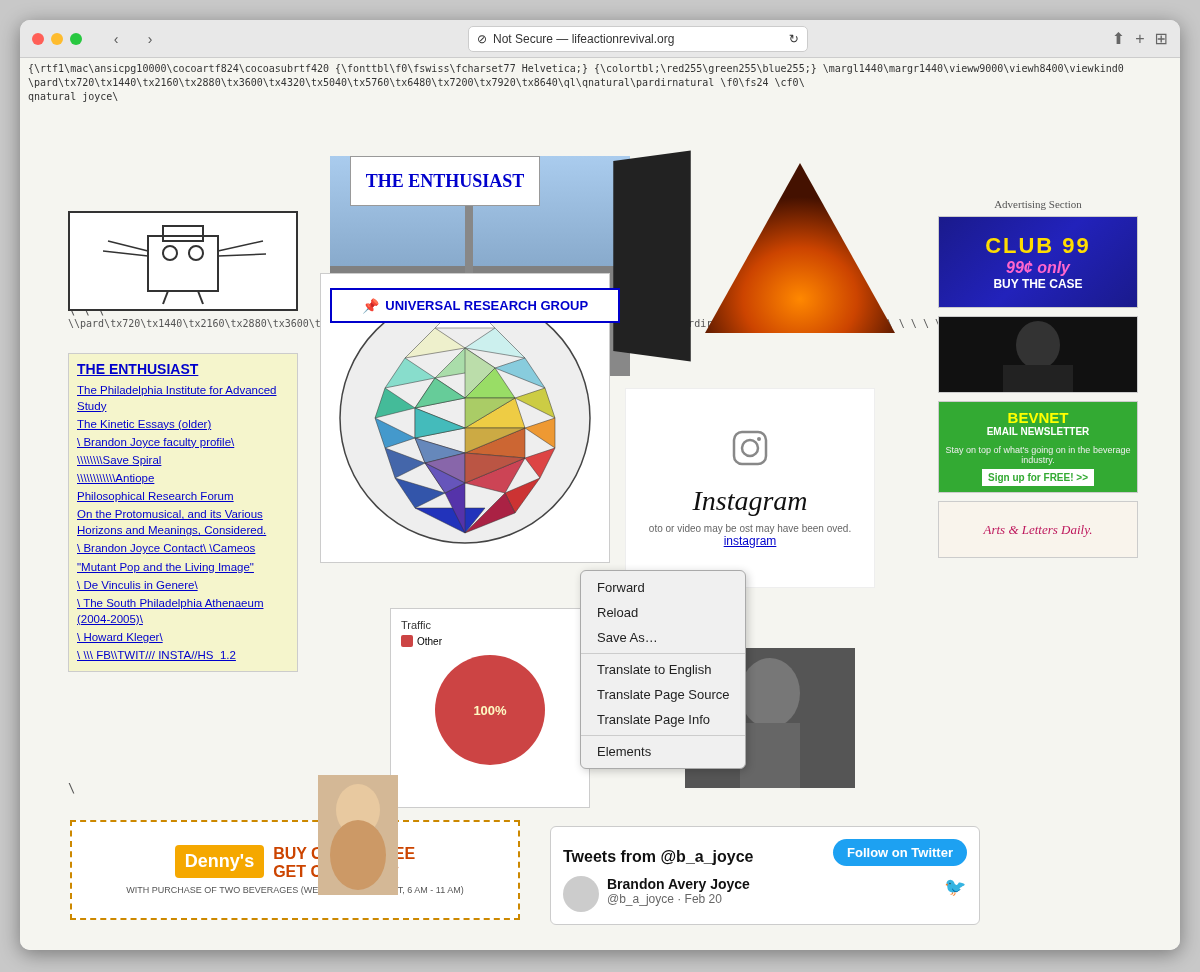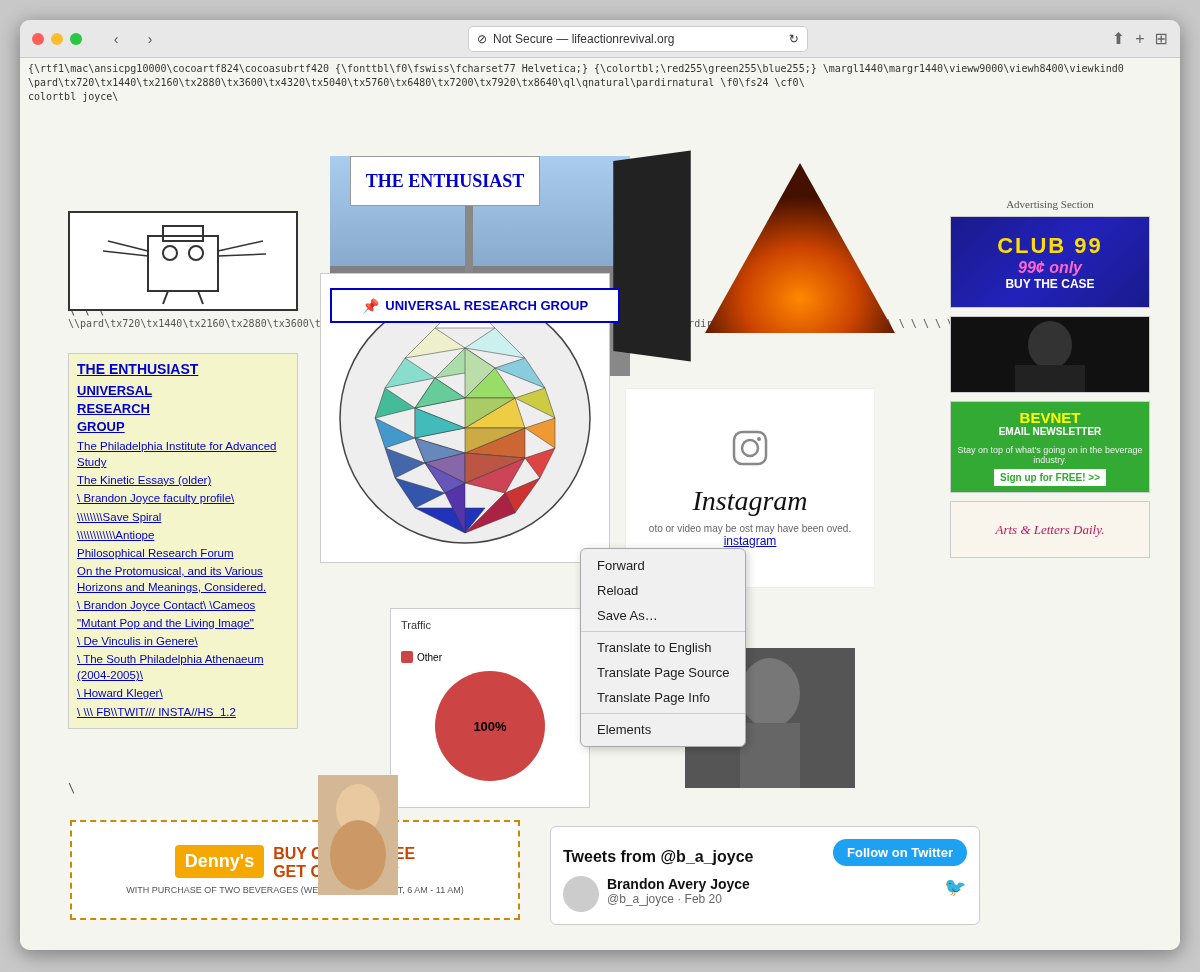--- a/index.html
+++ b/index.html
@@ -279,21 +279,21 @@
     .instagram-note {
       font-size: 10px;
       color: #666;
       text-align: center;
       margin-top: 6px;
     }
 
     
     .context-menu {
       position: absolute;
-      top: 490px;
+      top: 512px;
       left: 560px;
       background: #f0f0f0;
       border: 1px solid #aaa;
       border-radius: 6px;
       padding: 4px 0;
       z-index: 50;
       min-width: 160px;
       box-shadow: 2px 2px 8px rgba(0,0,0,0.2);
     }
 
@@ -319,21 +319,21 @@
       height: 200px;
       background: white;
       border: 1px solid #ccc;
       z-index: 20;
       padding: 10px;
     }
 
     .traffic-title {
       font-size: 11px;
       color: #333;
-      margin-bottom: 20px;
+      margin-bottom: 4px;
     }
 
     .traffic-legend {
       display: flex;
       align-items: center;
       font-size: 10px;
       gap: 4px;
       margin-bottom: 8px;
     }
 
@@ -346,21 +346,21 @@
 
     .pie-chart {
       width: 110px;
       height: 110px;
       border-radius: 50%;
       background: #c44;
       margin: 0 auto;
       display: flex;
       align-items: center;
       justify-content: center;
-      color: #000000;
+      color: #fef9c3;
       font-size: 13px;
       font-weight: bold;
     }
 
     
     .antiope-img {
       position: absolute;
       top: 590px;
       left: 665px;
       width: 170px;
@@ -380,21 +380,21 @@
       font-family: 'Impact', sans-serif;
       letter-spacing: 2px;
       padding: 4px 8px;
       width: 100%;
     }
 
     
     .ad-section {
       position: absolute;
       top: 140px;
-      right: 30px;
+      right: 42px;
       width: 200px;
       z-index: 20;
     }
 
     .ad-section-title {
       font-size: 11px;
       color: #555;
       text-align: center;
       margin-bottom: 6px;
       font-family: serif;
@@ -610,21 +610,21 @@
       <span>+</span>
       <span>⊞</span>
     </div>
   </div>
 
   <div class="page-content">
 
     <div class="rtf-text">
       <span>{\rtf1\mac\ansicpg10000\cocoartf824\cocoasubrtf420 {\fonttbl\f0\fswiss\fcharset77 Helvetica;} {\colortbl;\red255\green255\blue255;} \margl1440\margr1440\vieww9000\viewh8400\viewkind0</span><br>
       <span>\pard\tx720\tx1440\tx2160\tx2880\tx3600\tx4320\tx5040\tx5760\tx6480\tx7200\tx7920\tx8640\ql\qnatural\pardirnatural \f0\fs24 \cf0\</span><br>
-      <span>colortbl joyce\</span>
+      <span>qnatural joyce\</span>
     </div>
 
     <div class="sketch-image" style="top:153px;">
       <svg width="190" height="90" viewBox="0 0 190 90">
 
         <rect x="60" y="20" width="70" height="55" fill="none" stroke="#333" stroke-width="2"></rect>
         <rect x="75" y="10" width="40" height="15" fill="none" stroke="#333" stroke-width="2"></rect>
 
         <circle cx="82" cy="37" r="7" fill="none" stroke="#333" stroke-width="2"></circle>
         <circle cx="108" cy="37" r="7" fill="none" stroke="#333" stroke-width="2"></circle>
@@ -665,21 +665,20 @@
         </defs>
         <polygon points="100,5 5,175 195,175" fill="url(#fireGrad)"></polygon>
       </svg>
     </div>
 
     <div class="bs-text" style="top:245px;left:48px;">\ \ \</div>
     <div class="bs-text" style="top:260px;left:48px;font-size:10px;">\\pard\tx720\tx1440\tx2160\tx2880\tx3600\tx4320\tx540 \tx6260\tx6480\tx720\tx7920\tx8640\ql\qnatural\pardirnatural \cf0 \ \ \ \ \ \ \ \ \ \ \ \ \ \ \ \ \ \ \ \</div>
 
     <div class="left-nav" style="top:295px;">
       <a href="#" style="font-size:14px;font-weight:bold;">THE ENTHUSIAST</a>
-      <a href="#" style="font-size:13px;font-weight:bold;">UNIVERSAL<br>RESEARCH<br>GROUP</a>
       <a href="#">The Philadelphia Institute for Advanced Study</a>
       <a href="#">The Kinetic Essays (older)</a>
       <a href="#">\ Brandon Joyce faculty profile\</a>
       <a href="#">\\\\\\\\Save Spiral</a>
       <a href="#">\\\\\\\\\\\\Antiope</a>
       <a href="#">Philosophical Research Forum</a>
       <a href="#">On the Protomusical, and its Various Horizons and Meanings, Considered.</a>
       <a href="#">\ Brandon Joyce Contact\ \Cameos</a>
       <a href="#">"Mutant Pop and the Living Image"</a>
       <a href="#">\ De Vinculis in Genere\</a>

